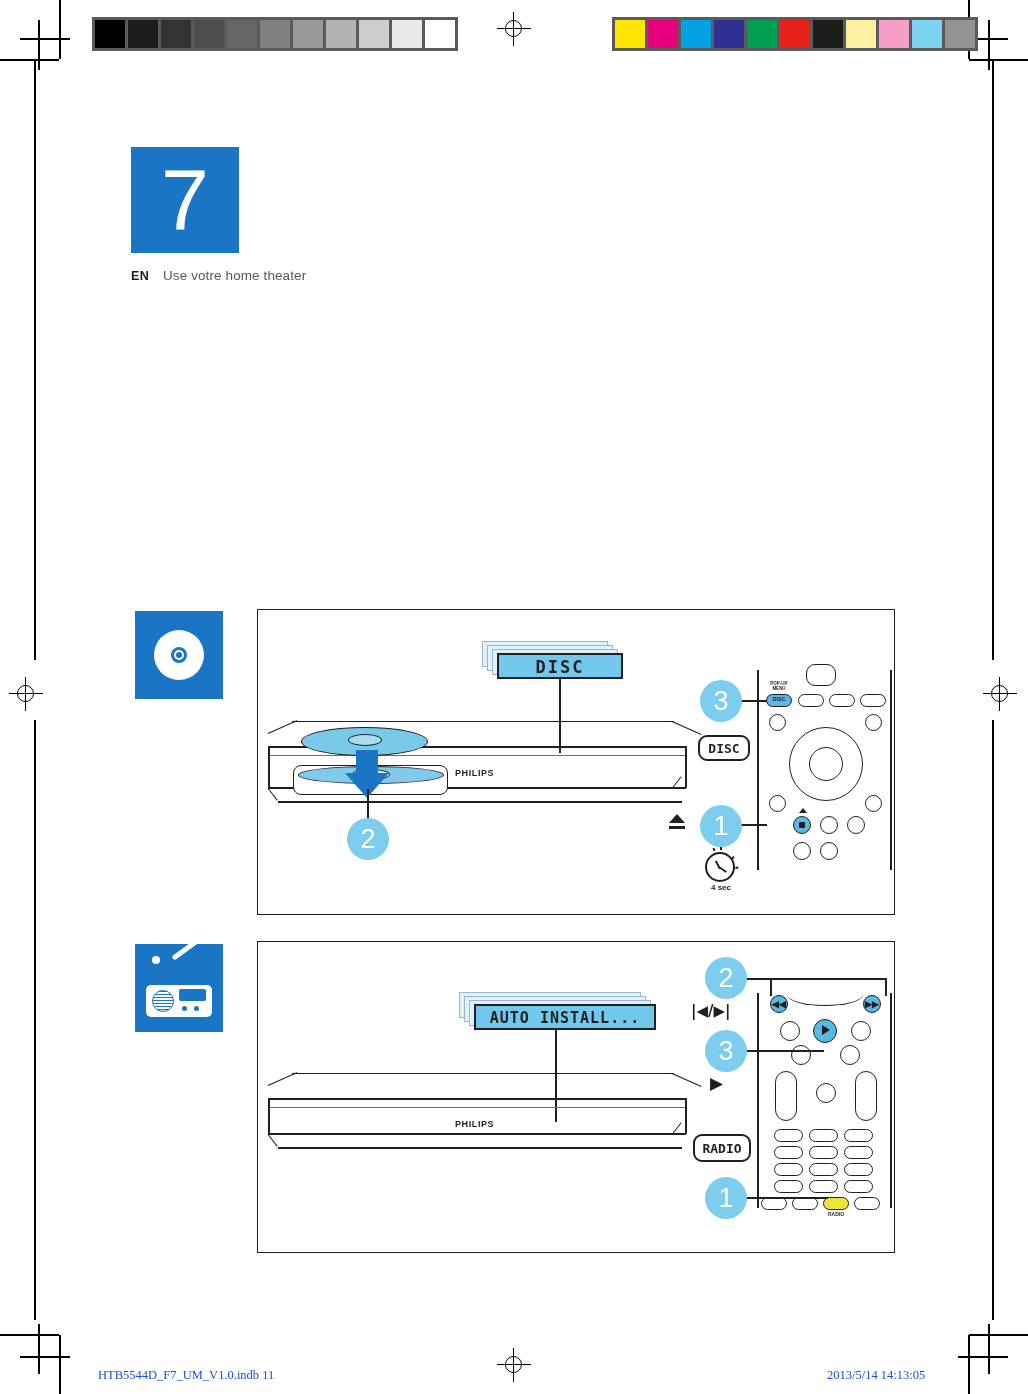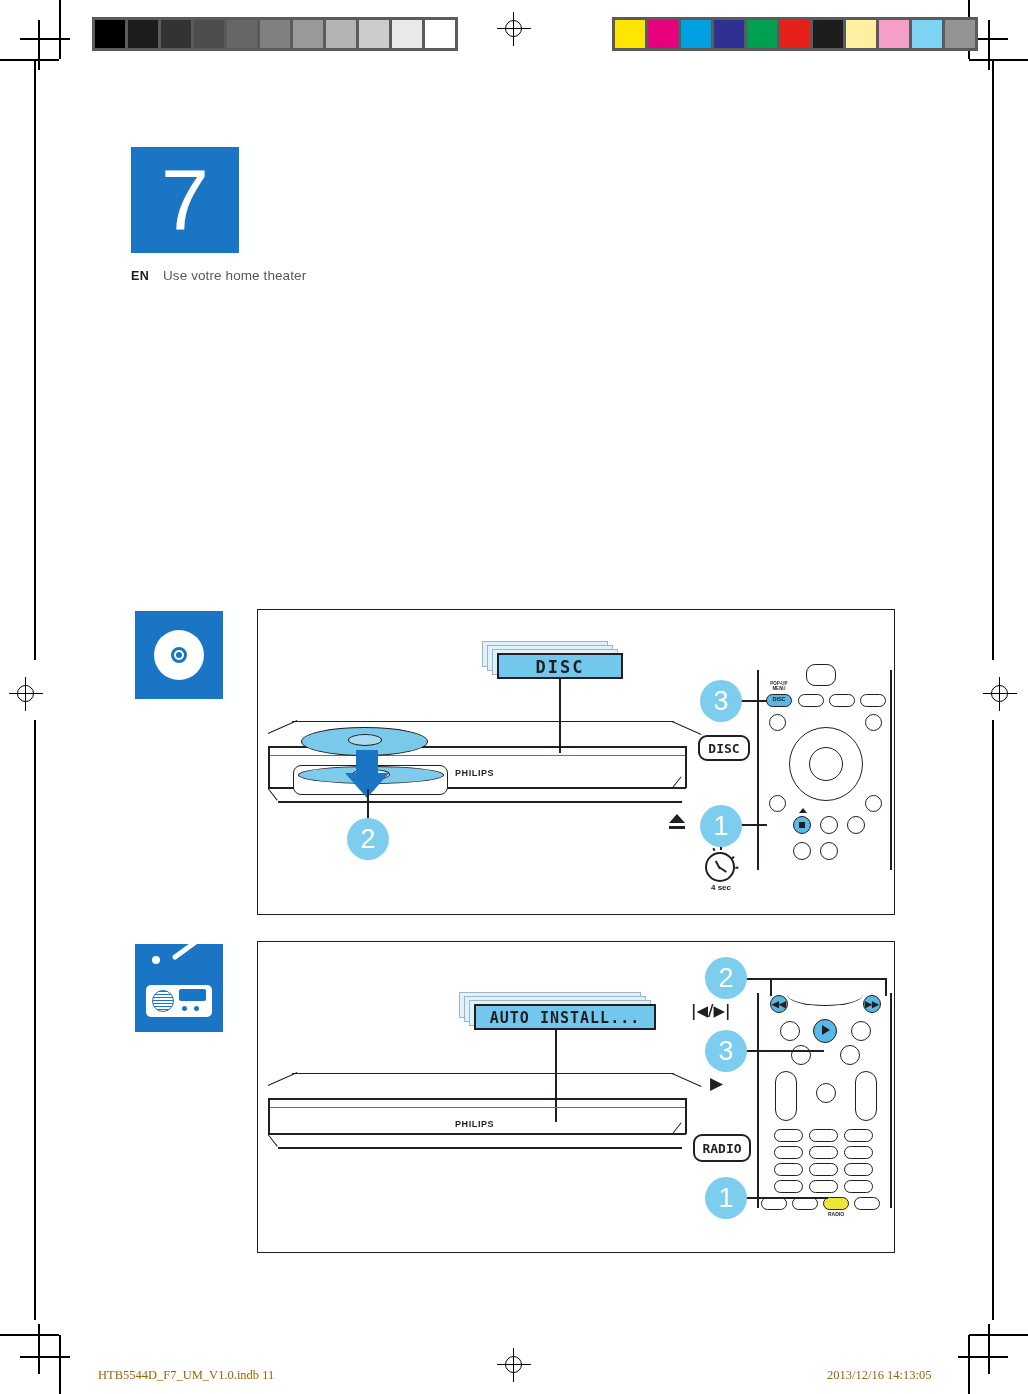--- a/index.html
+++ b/index.html
@@ -228,21 +228,21 @@
   #drop-arrow .shaft { position: absolute; left: 11px; top: 0; width: 22px; height: 23px; background: #1a76c4; }
   #drop-arrow .head {
     position: absolute; left: 0; top: 23px; width: 0; height: 0;
     border-left: 22px solid transparent; border-right: 22px solid transparent;
     border-top: 25px solid #1a76c4;
   }
 
   
   .footer-text {
     position: absolute; font-family: "Liberation Serif", serif;
-    font-size: 12.5px; color: #a16207; white-space: nowrap;
+    font-size: 12.5px; color: #1d4ed8; white-space: nowrap;
   }
 </style>
 </head>
 <body>
 
 <div id="page">
 
   <div class="crop-line" style="left:59px;top:0;width:1.5px;height:59px;"></div>
   <div class="crop-line" style="left:0;top:59px;width:59px;height:1.5px;"></div>
   <div class="crop-line" style="left:38px;top:20px;width:1.5px;height:50px;"></div>
@@ -520,15 +520,15 @@
 
   <div class="lead" style="left:744px;top:1050px;width:80px;height:1.5px;"></div>
   <div class="step-bubble" style="left:705px;top:1030px;">3</div>
   <div class="symbol-label" style="left:710px;top:1073px;font-size:17px;">▶</div>
 
   <div class="keycap" style="left:693px;top:1134px;width:58px;height:28px;line-height:25px;">RADIO</div>
   <div class="lead" style="left:744px;top:1197px;width:84px;height:1.5px;"></div>
   <div class="step-bubble" style="left:705px;top:1177px;">1</div>
 
   <div class="footer-text" style="left:98px;top:1368px;">HTB5544D_F7_UM_V1.0.indb   11</div>
-  <div class="footer-text" style="left:827px;top:1368px;">2013/12/16   14:13:05</div>
+  <div class="footer-text" style="left:827px;top:1368px;">2013/5/14   14:13:05</div>
 
 </div>
 
 </body></html>

